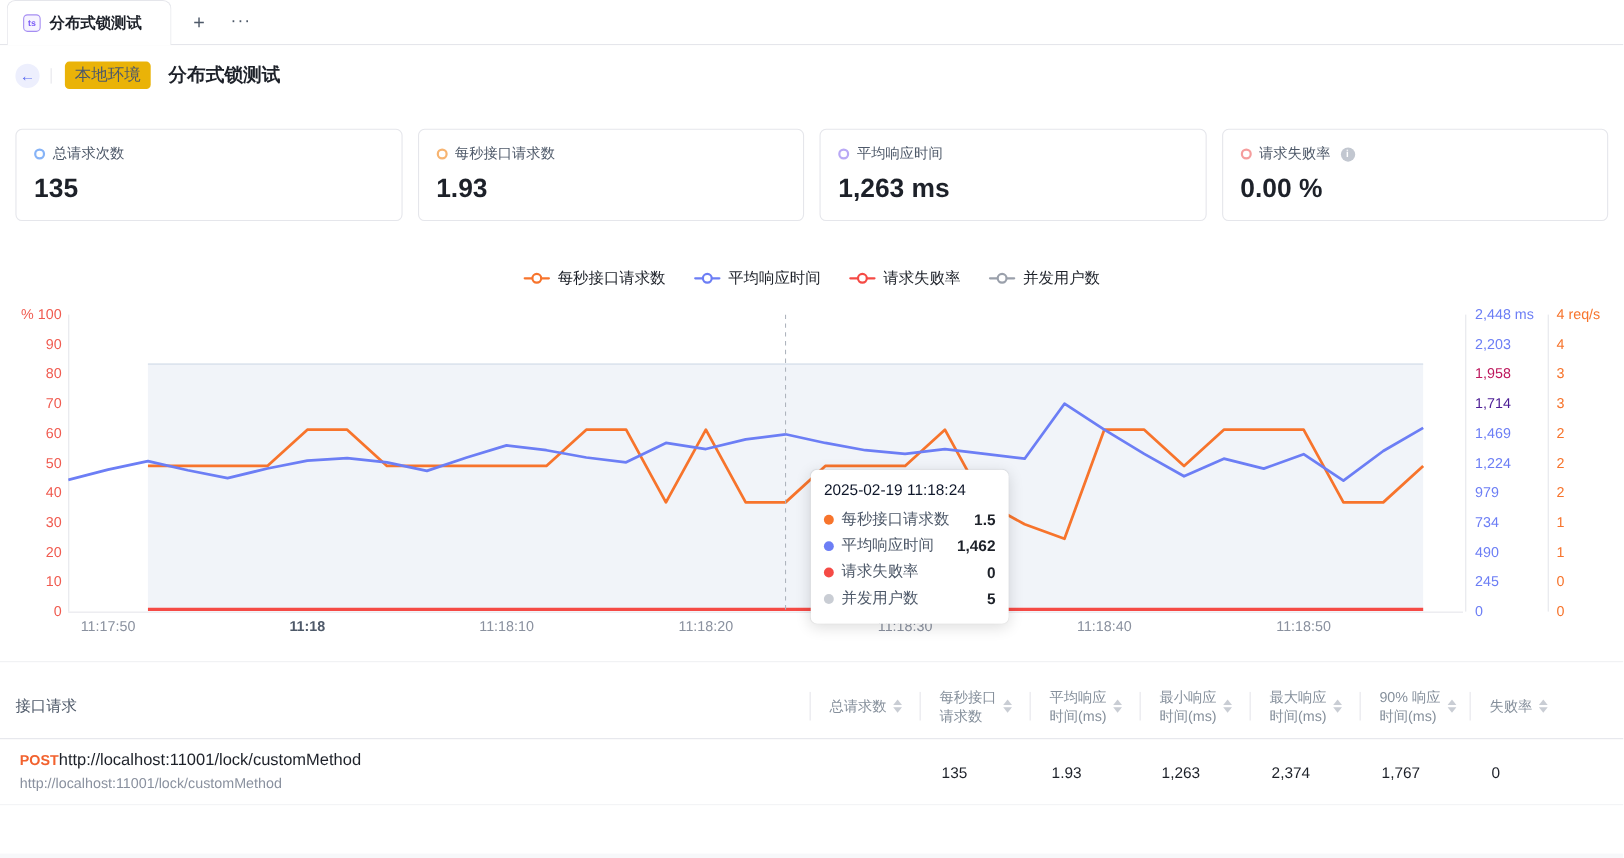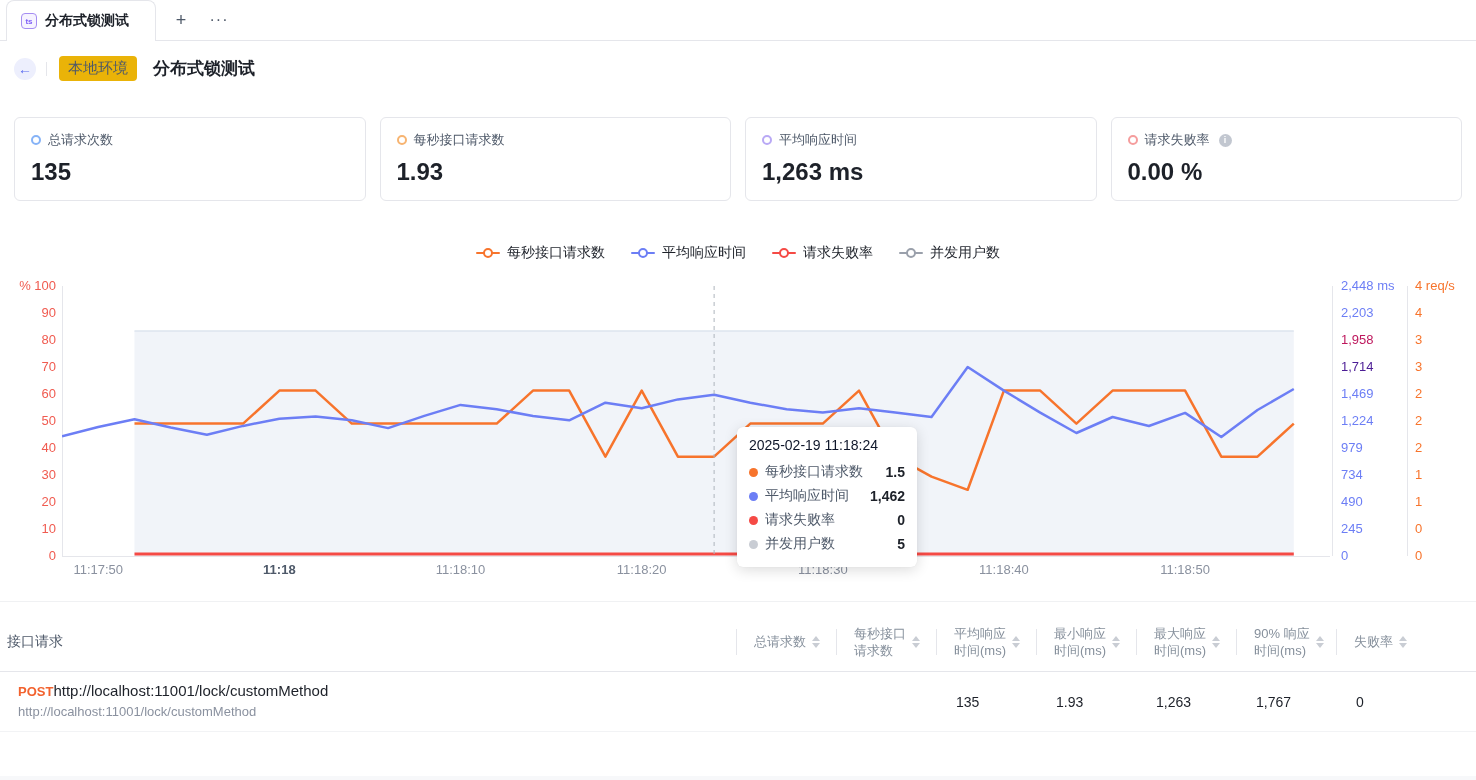--- a/index.html
+++ b/index.html
@@ -61,21 +61,21 @@
   .tooltip { position:absolute; left:737px; top:427px; width:180px; background:#fff; border-radius:6px; padding:10px 12px 11px;
              box-shadow:0 3px 14px rgba(0,0,0,.14), 0 0 1px rgba(0,0,0,.08); z-index:5; }
   .tt-title { font-size:14px; color:#0f172a; margin-bottom:7px; }
   .tt-row { display:flex; align-items:center; gap:7px; height:24px; font-size:14px; color:#4e5969; }
   .tt-dot { width:9px; height:9px; border-radius:50%; flex:none; }
   .tt-val { margin-left:auto; font-weight:700; color:#1d2129; }
 
   
   .tbl-divider { position:absolute; left:0; top:601px; width:1476px; height:1px; background:#f0f1f3; }
   .tbl-head { position:absolute; left:0; top:612px; width:1476px; height:60px; display:flex; align-items:center; border-bottom:1px solid #e5e6eb; }
-  .th-name { flex:1; padding-left:7px; font-size:14px; color:#4e5969; }
+  .th-name { flex:1; padding-left:14px; font-size:14px; color:#4e5969; }
   .th-num { position:relative; width:100px; flex:none; display:flex; align-items:center; gap:6px; padding-left:18px;
             font-size:13px; color:#86909c; line-height:17px; cursor:pointer; }
   .th-num:last-child { width:140px; }
   .th-sep { position:absolute; left:0; top:50%; margin-top:-13px; width:1px; height:26px; background:#e5e6eb; }
   .sorter { display:flex; flex-direction:column; gap:2px; }
   .caret-up { width:0; height:0; border-left:4px solid transparent; border-right:4px solid transparent; border-bottom:5px solid #c9cdd4; }
   .caret-dn { width:0; height:0; border-left:4px solid transparent; border-right:4px solid transparent; border-top:5px solid #c9cdd4; }
   .tbl-row { position:absolute; left:0; top:672px; width:1476px; height:60px; display:flex; border-bottom:1px solid #f2f3f5; cursor:pointer; }
   .td-name { flex:1; padding:10px 0 0 18px; }
   .td-line1 { display:flex; align-items:baseline; gap:0; }
@@ -349,17 +349,18 @@
       <div class="td-line1">
         <span class="method">POST</span>
         <span class="url">http://localhost:11001/lock/customMethod</span>
       </div>
       <div class="sub-url">http://localhost:11001/lock/customMethod</div>
     </div>
 
   <div class="td-num">135</div>
       <div class="td-num">1.93</div>
       <div class="td-num">1,263</div>
+      <div class="td-num">2,374</div>
       <div class="td-num">1,767</div>
       <div class="td-num">0</div>
     </div>
   <div class="bottom-strip"></div>
 </div>
 
 </body></html>

